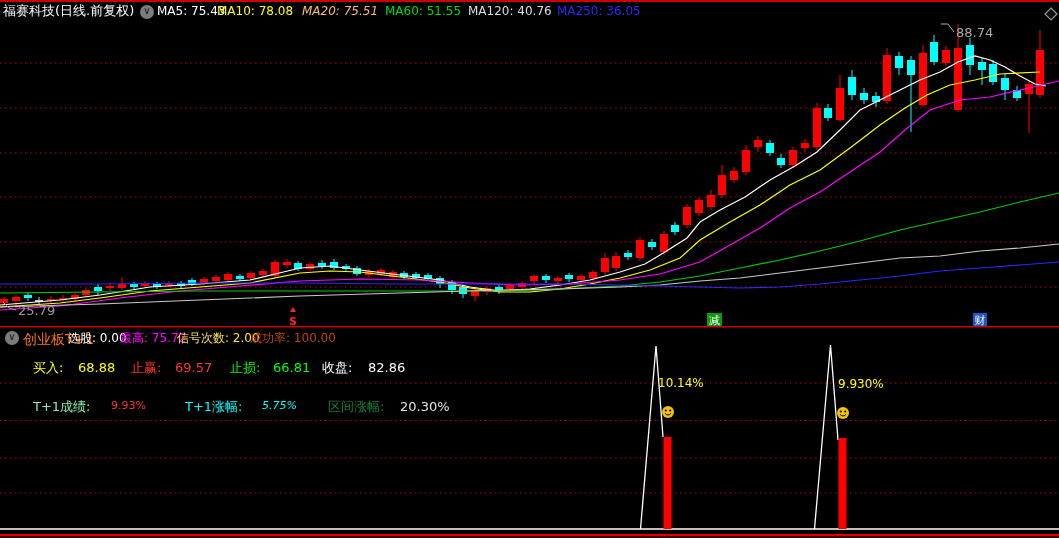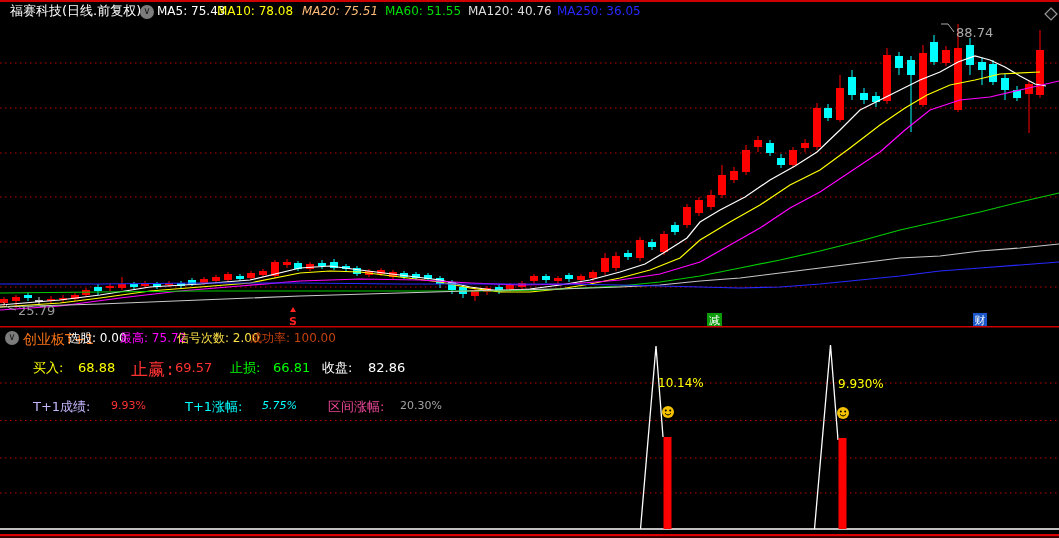--- a/index.html
+++ b/index.html
@@ -3,21 +3,21 @@
 <meta charset="utf-8">
 <style>
   html,body{margin:0;padding:0;background:#000;}
   .app{position:relative;width:1059px;height:538px;background:#000;overflow:hidden;
        font-family:"DejaVu Sans","Liberation Sans",sans-serif;}
   .app span{position:absolute;white-space:nowrap;line-height:1.15;}
   svg{position:absolute;left:0;top:0;}
   .txt-layer{position:absolute;left:0;top:0;width:100%;height:100%;pointer-events:none;}
   .chev{width:14px;height:14px;border-radius:50%;background:#7c7c7c;color:#1a1a1a;
         font-size:10px;text-align:center;line-height:13px;display:inline-block;}
-  .hdr-title{color:#fff;font-size:13px;margin-left:7px;}
+  .hdr-title{color:#fff;font-size:13px;}
   .sub-title{color:#f97316;font-size:14px;}
 </style>
 </head>
 <body>
 
 <div class="app">
   <svg id="chart" width="1059" height="538">
       <line x1="0" y1="63" x2="1059" y2="63" stroke="#c00000" stroke-width="1" stroke-dasharray="1.5 3.5"></line>
       <line x1="0" y1="108" x2="1059" y2="108" stroke="#c00000" stroke-width="1" stroke-dasharray="1.5 3.5"></line>
       <line x1="0" y1="153" x2="1059" y2="153" stroke="#c00000" stroke-width="1" stroke-dasharray="1.5 3.5"></line>
@@ -265,27 +265,27 @@
     <span id="ind-row">
         <span style="left: 68px; top: 332px; color: rgb(255, 255, 255); font-size: 12px;">选股: 0.00</span>
         <span style="left: 120px; top: 332px; color: rgb(255, 0, 255); font-size: 12px;">最高: 75.72</span>
         <span style="left: 177px; top: 332px; color: #fde047; font-size: 12px;">信号次数: 2.00</span>
         <span style="left: 250px; top: 332px; color: #c2410c; font-size: 12px;">成功率: 100.00</span>
       </span>
 
     <span id="stats">
         <span style="left: 33px; top: 361px; color: rgb(255, 255, 0); font-size: 13px;">买入:</span>
         <span style="left: 78px; top: 361px; color: rgb(255, 255, 0); font-size: 13px;">68.88</span>
-        <span style="left: 131px; top: 361px; color: rgb(255, 50, 50); font-size: 17px; font-family: Liberation Mono, monospace;">止赢:</span>
+        <span style="left: 131px; top: 361px; color: rgb(255, 50, 50); font-size: 13px;">止赢:</span>
         <span style="left: 175px; top: 361px; color: rgb(255, 50, 50); font-size: 13px;">69.57</span>
         <span style="left: 230px; top: 361px; color: rgb(0, 255, 0); font-size: 13px;">止损:</span>
         <span style="left: 273px; top: 361px; color: rgb(0, 255, 0); font-size: 13px;">66.81</span>
         <span style="left: 322px; top: 361px; color: rgb(255, 255, 255); font-size: 13px;">收盘:</span>
         <span style="left: 368px; top: 361px; color: rgb(255, 255, 255); font-size: 13px;">82.86</span>
-        <span style="left: 33px; top: 400px; color: #c4b5fd; font-size: 13px;">T+1成绩:</span>
+        <span style="left: 33px; top: 400px; color: #86efac; font-size: 13px;">T+1成绩:</span>
         <span style="left: 111px; top: 400px; color: rgb(255, 50, 50); font-size: 11px;">9.93%</span>
         <span style="left: 185px; top: 400px; color: rgb(0, 255, 255); font-size: 13px;">T+1涨幅:</span>
         <span style="left: 262px; top: 400px; color: rgb(0, 255, 255); font-size: 11px; font-style: italic;">5.75%</span>
-        <span style="left: 328px; top: 400px; color: #ec4899; font-size: 13px;">区间涨幅:</span>
-        <span style="left: 400px; top: 400px; color: #a3a3a3; font-size: 11px;">20.30%</span>
+        <span style="left: 328px; top: 400px; color: #15803d; font-size: 13px;">区间涨幅:</span>
+        <span style="left: 400px; top: 400px; color: #e5e5e5; font-size: 13px;">20.30%</span>
       </span>
   </div>
 </div>
 
 </body></html>

